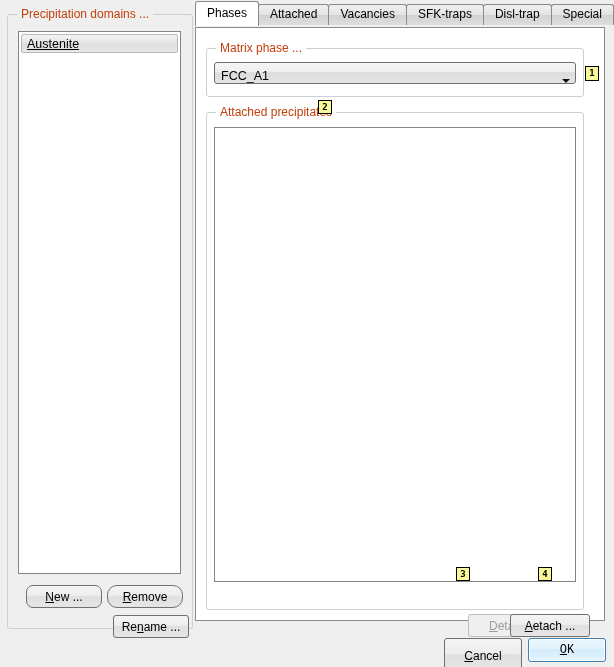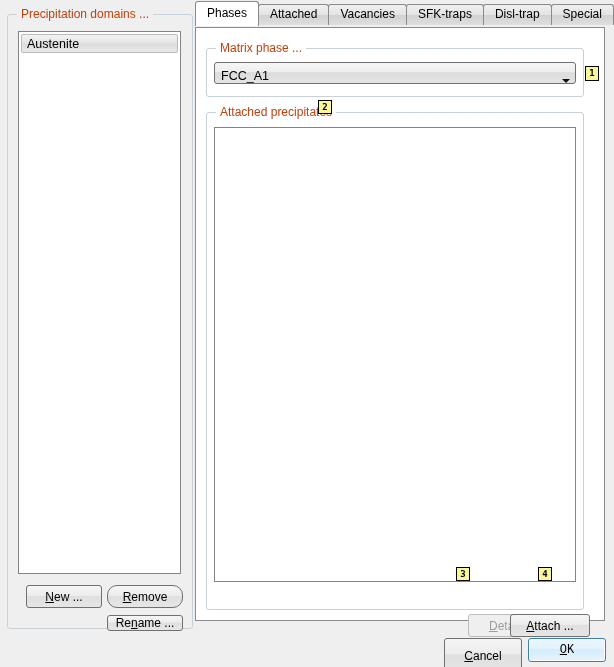--- a/index.html
+++ b/index.html
@@ -47,20 +47,21 @@
   }
   #domain-listbox {
     position: absolute;
     left: 10px;
     top: 16px;
     width: 161px;
     height: 541px;
     background: #ffffff;
     border: 1px solid #848484;
     overflow: hidden;
+    text-decoration: underline;
   }
   .list-item {
     margin: 2px 2px 0 2px;
     height: 19px;
     line-height: 19px;
     padding-left: 5px;
     font-size: 12.5px;
     color: #000;
     box-sizing: border-box;
   }
@@ -95,23 +96,23 @@
     color: #9d9d9d;
   }
   .btn.default {
     border: 1px solid #3c7fb1;
     background: linear-gradient(to bottom, #eaf6fd 0%, #e2f2fc 45%, #d3ecfb 48%, #e5f4fd 100%);
     box-shadow: inset 0 0 0 1px #ffffff;
     font-family: Liberation Mono, monospace;
   }
   .mn { text-decoration: underline; }
 
-  #btn-new    { left: 18px;  top: 570px; width: 76px; height: 23px; }
+  #btn-new    { left: 18px;  top: 570px; width: 76px; height: 23px; border-radius: 7px; }
   #btn-remove { left: 99px;  top: 570px; width: 76px; height: 23px; border-radius: 10px; }
-  #btn-rename { left: 99px;  top: 600px; width: 76px; height: 16px; }
+  #btn-rename { left: 105px;  top: 600px; width: 76px; height: 23px; }
 
   
   #tab-container {
     position: absolute;
     left: 195px;
     top: 4px;
     width: 410px;
     height: 617px;
   }
   #tab-strip {
@@ -305,21 +306,21 @@
     <div class="groupbox" id="precip-group">
       <div class="gb-title">Attached precipitates</div>
       <div id="precip-listbox"></div>
     </div>
 
     <div class="btn disabled" id="btn-detach">
         <span><span></span><span class="mn">D</span><span>etach</span></span>
       </div>
 
     <div class="btn" id="btn-attach">
-        <span><span></span><span class="mn">A</span><span>ttach ...</span></span>
+        <span><span></span><span class="mn">A</span><span>etach ...</span></span>
       </div>
 
   </div>
 </div>
 
 <div class="btn" id="btn-cancel">
     <span><span></span><span class="mn">C</span><span>ancel</span></span>
   </div>
 
 <div class="btn default" id="btn-ok">

